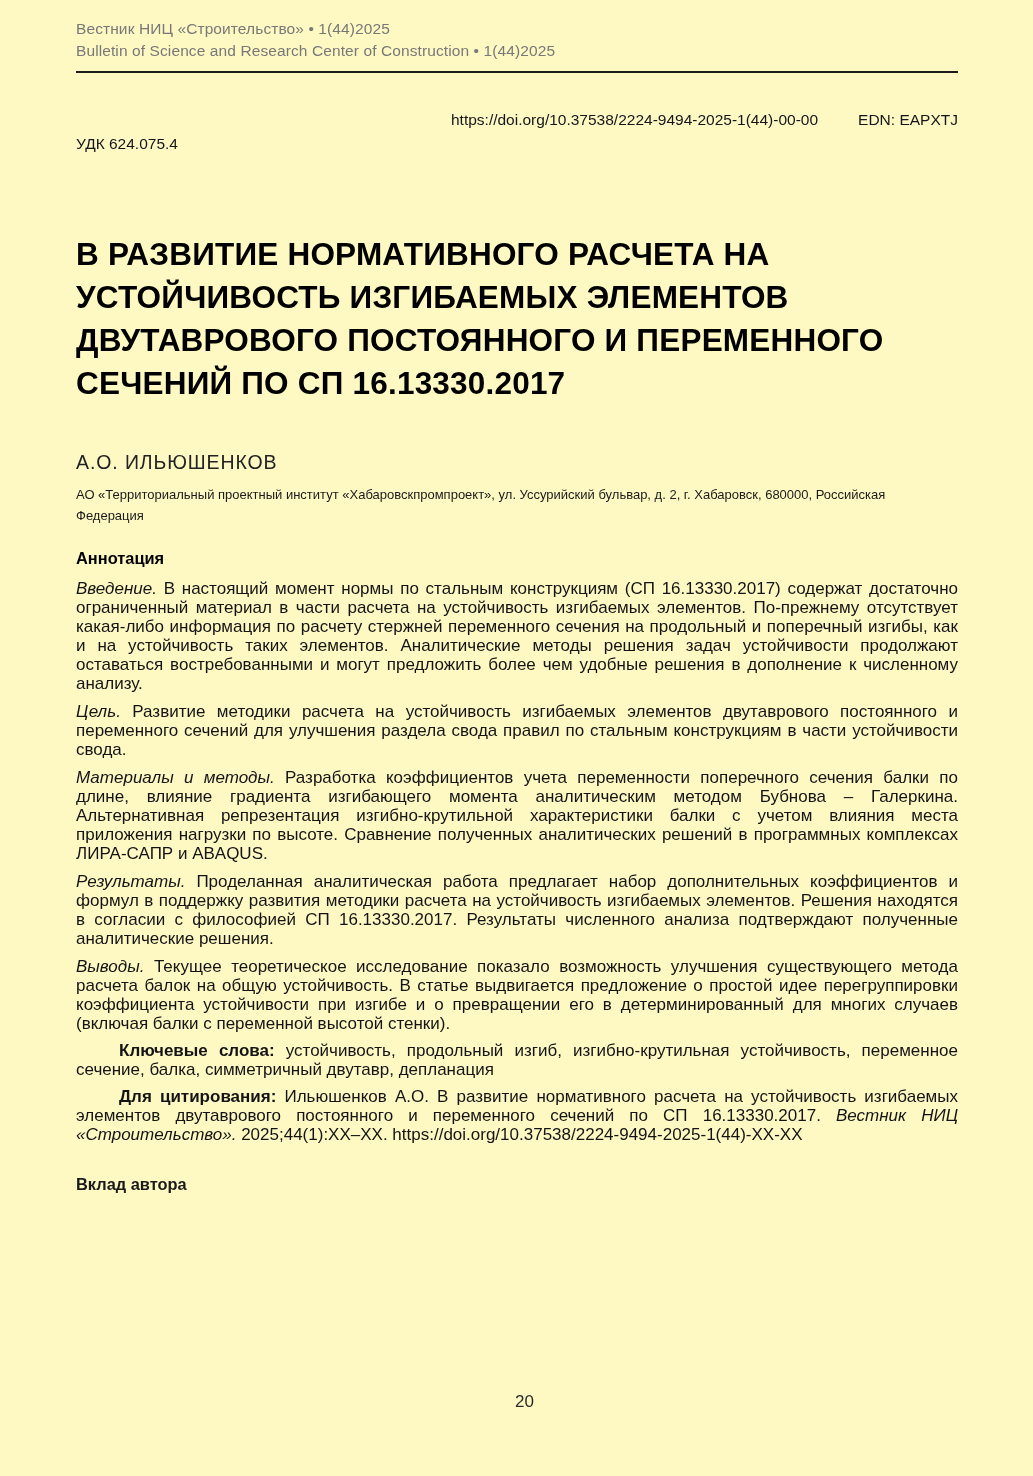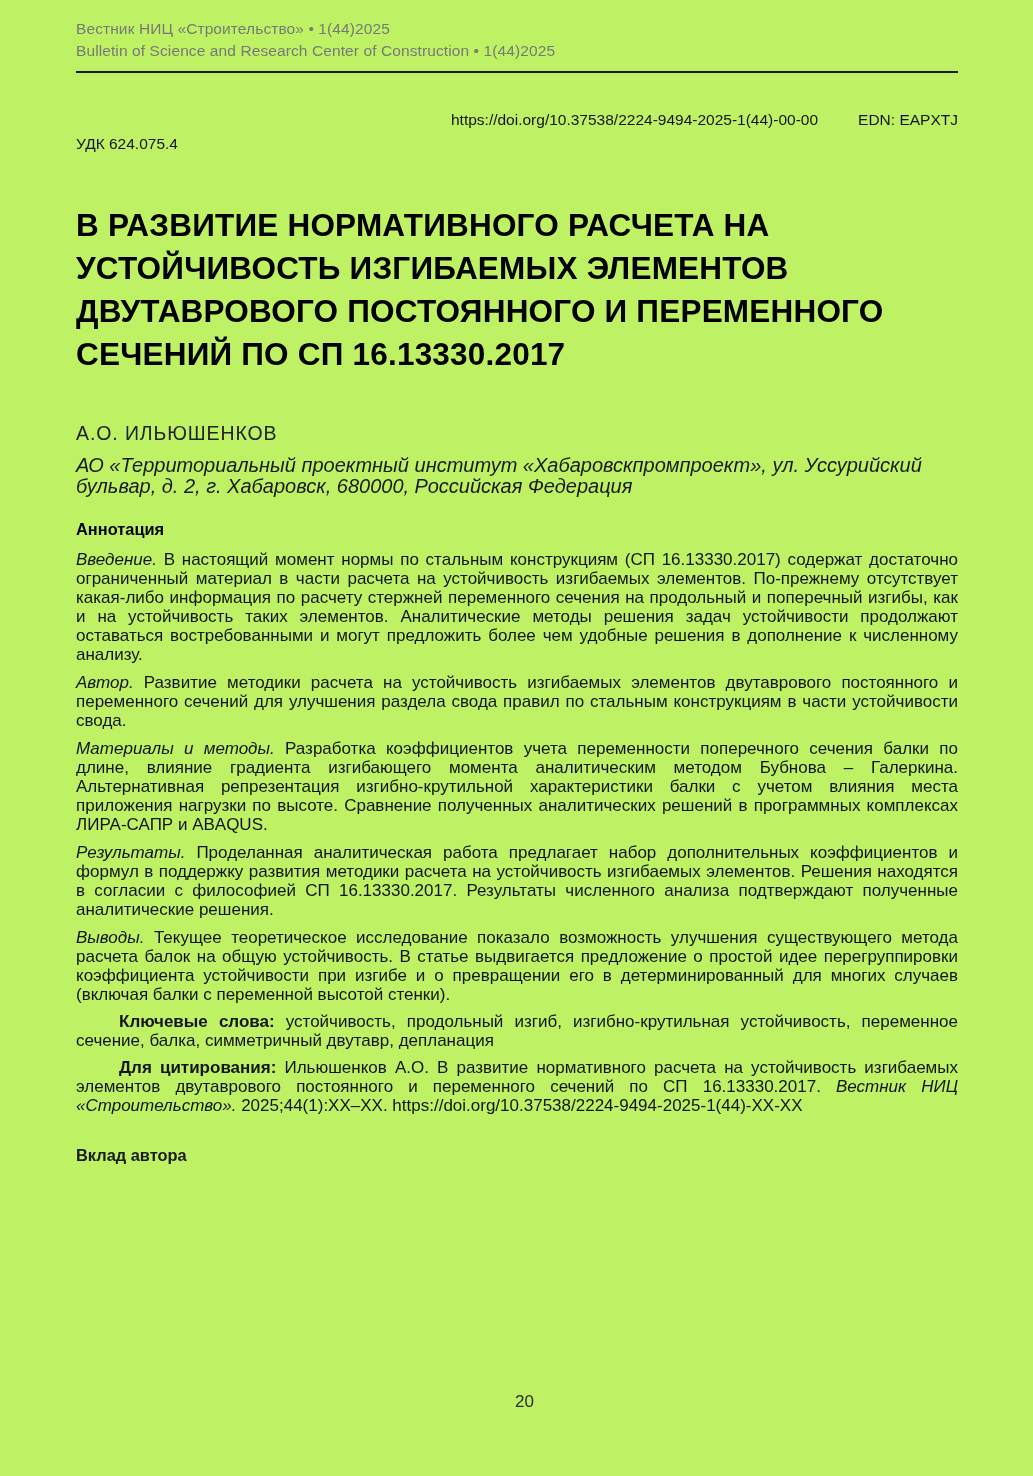--- a/index.html
+++ b/index.html
@@ -10,21 +10,21 @@
   }
   body {
     font-family: "Liberation Sans", "DejaVu Sans", sans-serif;
     color: #1a1a1a;
   }
   .page {
     position: relative;
     width: 1033px;
     height: 1476px;
     margin: 0 auto;
-    background: #bef264;
+    background: #fef9c3;
     overflow: hidden;
     box-sizing: border-box;
   }
   .content {
     position: absolute;
     left: 76px;
     top: 0;
     width: 882px;
   }
 
@@ -57,21 +57,21 @@
     display: flex;
     justify-content: flex-end;
     align-items: baseline;
   }
   .doi { white-space: nowrap; }
   .edn { white-space: nowrap; margin-left: 40px; }
   .udc { margin-top: 1px; }
 
   
   .title {
-    margin-top: 49px;
+    margin-top: 78px;
     font-family: "Liberation Sans Narrow", "Liberation Sans", "DejaVu Sans Condensed", sans-serif;
     font-weight: bold;
     font-size: 31.5px;
     line-height: 43px;
     letter-spacing: 0.2px;
     color: #000000;
     text-transform: uppercase;
     max-width: 860px;
   }
 
@@ -79,23 +79,22 @@
   .author {
     margin-top: 44px;
     font-size: 19.5px;
     line-height: 26px;
     letter-spacing: 0.9px;
     color: #232323;
     text-transform: uppercase;
   }
   .affiliation {
     margin-top: 9px;
-    font-size: 20px;
+    font-size: 13px;
     line-height: 21px;
-    font-style: italic;
     color: #1a1a1a;
     max-width: 880px;
   }
 
   
   .sec-head {
     margin-top: 20px;
     font-size: 16.4px;
     font-weight: bold;
     line-height: 24px;
@@ -163,21 +162,21 @@
 
     <h1 class="title">В РАЗВИТИЕ НОРМАТИВНОГО РАСЧЕТА НА УСТОЙЧИВОСТЬ ИЗГИБАЕМЫХ ЭЛЕМЕНТОВ ДВУТАВРОВОГО ПОСТОЯННОГО И ПЕРЕМЕННОГО СЕЧЕНИЙ ПО СП 16.13330.2017</h1>
 
     <div class="author">А.О. ИЛЬЮШЕНКОВ</div>
     <div class="affiliation">АО «Территориальный проектный институт «Хабаровскпромпроект», ул. Уссурийский бульвар, д. 2, г. Хабаровск, 680000, Российская Федерация</div>
 
     <div class="sec-head">Аннотация</div>
 
     <p class="body"><span class="it">Введение.</span><span> В настоящий момент нормы по стальным конструкциям (СП 16.13330.2017) содержат достаточно ограниченный материал в части расчета на устойчивость изгибаемых элементов. По-прежнему отсутствует какая-либо информация по расчету стержней переменного сечения на продольный и поперечный изгибы, как и на устойчивость таких элементов. Аналитические методы решения задач устойчивости продолжают оставаться востребованными и могут предложить более чем удобные решения в дополнение к численному анализу.</span></p>
 
-    <p class="body"><span class="it">Автор.</span><span> Развитие методики расчета на устойчивость изгибаемых элементов двутаврового постоянного и переменного сечений для улучшения раздела свода правил по стальным конструкциям в части устойчивости свода.</span></p>
+    <p class="body"><span class="it">Цель.</span><span> Развитие методики расчета на устойчивость изгибаемых элементов двутаврового постоянного и переменного сечений для улучшения раздела свода правил по стальным конструкциям в части устойчивости свода.</span></p>
 
     <p class="body"><span class="it">Материалы и методы.</span><span> Разработка коэффициентов учета переменности поперечного сечения балки по длине, влияние градиента изгибающего момента аналитическим методом Бубнова – Галеркина. Альтернативная репрезентация изгибно-крутильной характеристики балки с учетом влияния места приложения нагрузки по высоте. Сравнение полученных аналитических решений в программных комплексах ЛИРА-САПР и ABAQUS.</span></p>
 
     <p class="body"><span class="it">Результаты.</span><span> Проделанная аналитическая работа предлагает набор дополнительных коэффициентов и формул в поддержку развития методики расчета на устойчивость изгибаемых элементов. Решения находятся в согласии с философией СП 16.13330.2017. Результаты численного анализа подтверждают полученные аналитические решения.</span></p>
 
     <p class="body"><span class="it">Выводы.</span><span> Текущее теоретическое исследование показало возможность улучшения существующего метода расчета балок на общую устойчивость. В статье выдвигается предложение о простой идее перегруппировки коэффициента устойчивости при изгибе и о превращении его в детерминированный для многих случаев (включая балки с переменной высотой стенки).</span></p>
 
     <p class="body tight"><span class="bd">Ключевые слова:</span><span> устойчивость, продольный изгиб, изгибно-крутильная устойчивость, переменное сечение, балка, симметричный двутавр, депланация</span></p>
 
     <p class="body tight"><span class="bd">Для цитирования:</span><span> Ильюшенков А.О. В развитие нормативного расчета на устойчивость изгибаемых элементов двутаврового постоянного и переменного сечений по СП 16.13330.2017. </span><span class="it">Вестник НИЦ «Строительство».</span><span> 2025;44(1):XX–XX. https://doi.org/10.37538/2224-9494-2025-1(44)-XX-XX</span></p>

